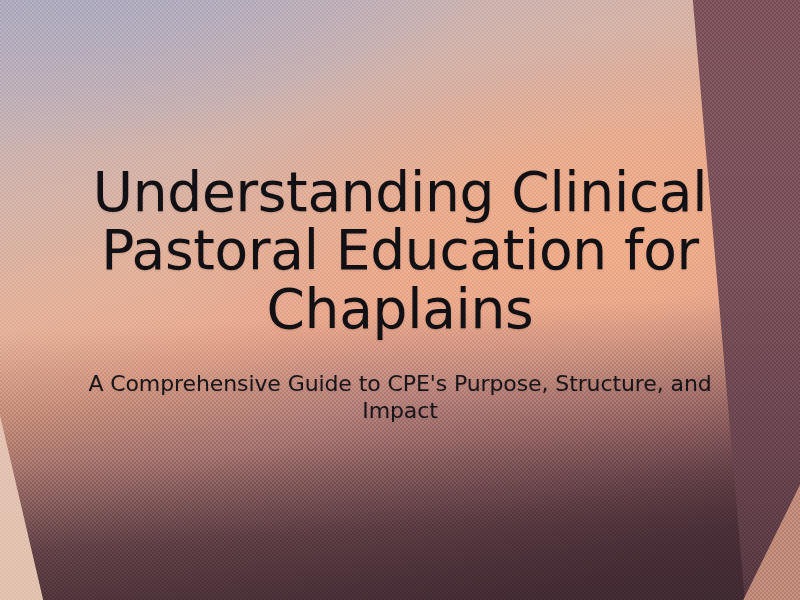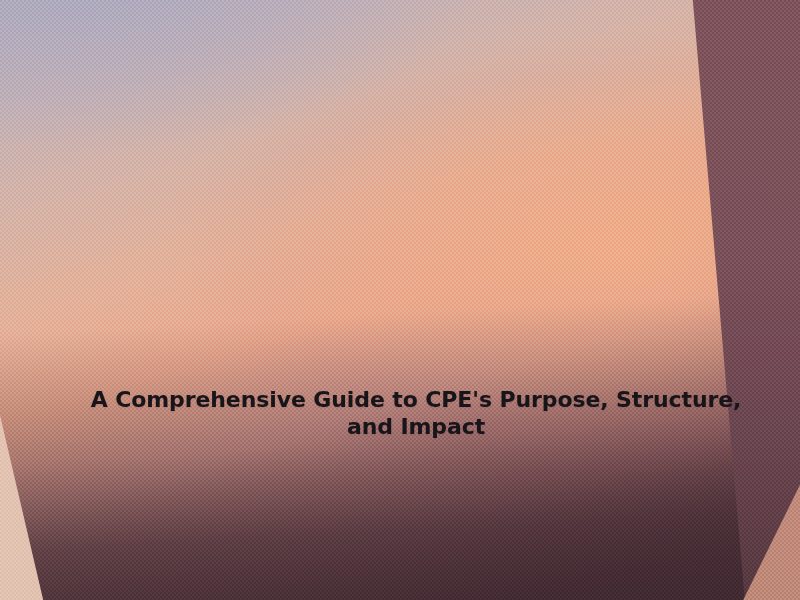--- a/index.html
+++ b/index.html
@@ -131,28 +131,28 @@
     line-height: 1.06;
     font-weight: 400;
     letter-spacing: -0.3px;
     color: #111015;
     text-shadow: 0 1px 2px rgba(80,40,40,0.16);
   }
 
   .subtitle {
     width: 700px;
     margin: 0;
-    padding: 16px;
+    padding: 0;
     position: absolute;
     top: 371px;
     left: 50px;
     text-align: center;
     font-size: 22px;
     line-height: 1.22;
-    font-weight: 700;
+    font-weight: 400;
     letter-spacing: -0.1px;
     color: #17151a;
     text-shadow: 0 1px 2px rgba(80,40,40,0.14);
   }
 </style>
 </head>
 <body>
 
 <div id="slide">
 
@@ -161,16 +161,17 @@
   <div class="bg-glow"></div>
   <div class="bg-deep"></div>
 
   <div class="band-right"></div>
   <div class="wedge-left"></div>
   <div class="wedge-right"></div>
 
   <div class="texture"></div>
 
   <div class="content">
+    <h1 class="title">Understanding Clinical Pastoral Education for Chaplains</h1>
     <p class="subtitle">A Comprehensive Guide to CPE's Purpose, Structure, and Impact</p>
   </div>
 
 </div>
 
 </body></html>

